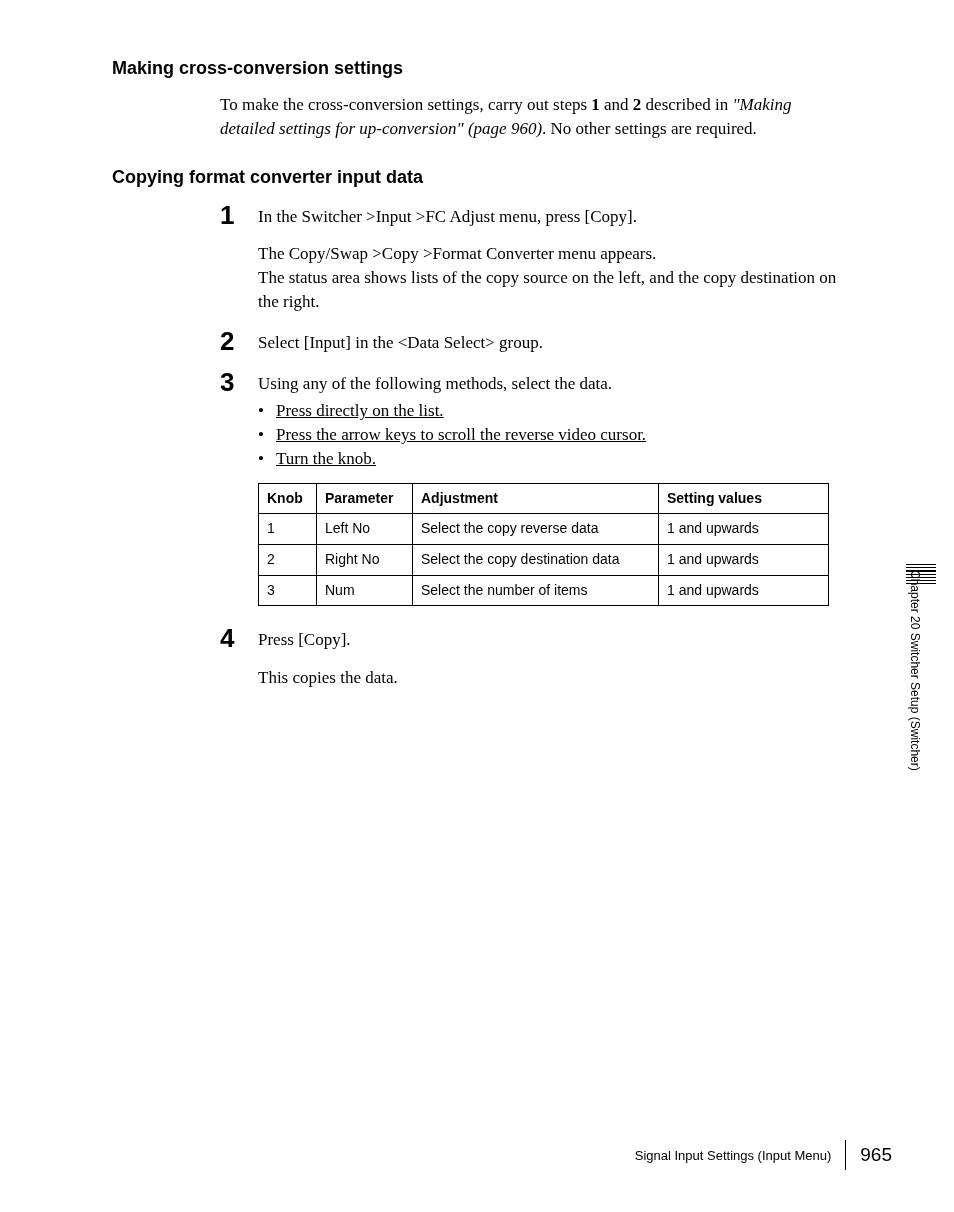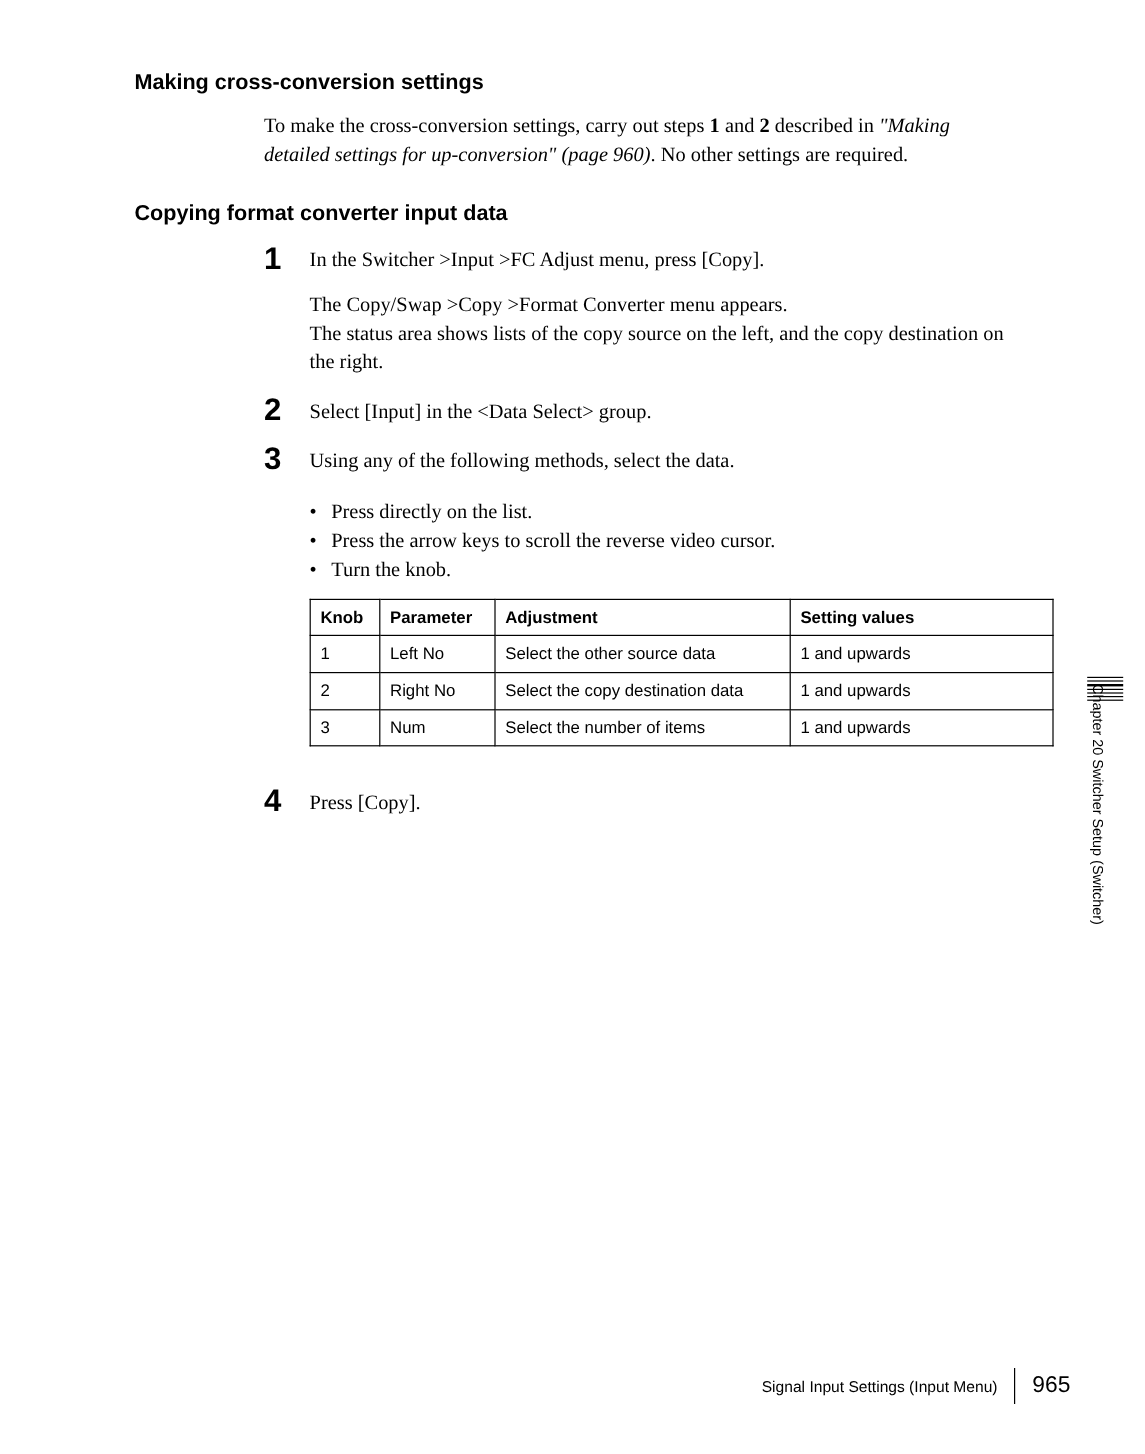--- a/index.html
+++ b/index.html
@@ -59,40 +59,41 @@
       font-family: Georgia, 'Times New Roman', serif;
       font-size: 17px;
       line-height: 1.4;
       flex: 1;
       padding-top: 3px;
     }
     .step-para {
       margin-bottom: 14px;
     }
     .bullets {
-      margin-top: 20px;
+      margin-top: 4px;
       margin-bottom: 12px;
+      text-decoration: underline;
     }
     .bullet-item {
       font-family: Georgia, 'Times New Roman', serif;
       font-size: 17px;
       line-height: 1.4;
       padding-left: 18px;
       position: relative;
     }
     .bullet-item::before {
       content: "•";
       position: absolute;
       left: 0;
     }
     table {
       border-collapse: collapse;
-      width: 620px;
+      width: 571px;
       margin-top: 12px;
-      margin-bottom: 18px;
+      margin-bottom: 5px;
     }
     th, td {
       border: 1px solid #000;
       padding: 5px 8px;
       text-align: left;
       font-size: 14px;
       vertical-align: top;
     }
     th {
       font-family: Arial, Helvetica, sans-serif;
@@ -195,21 +196,21 @@
               <th class="col-knob">Knob</th>
               <th class="col-param">Parameter</th>
               <th class="col-adj">Adjustment</th>
               <th>Setting values</th>
             </tr>
           </thead>
           <tbody>
             <tr>
               <td>1</td>
               <td>Left No</td>
-              <td>Select the other source data</td>
+              <td>Select the copy reverse data</td>
               <td>1 and upwards</td>
             </tr>
             <tr>
               <td>2</td>
               <td>Right No</td>
               <td>Select the copy destination data</td>
               <td>1 and upwards</td>
             </tr>
             <tr>
               <td>3</td>
@@ -219,20 +220,21 @@
             </tr>
           </tbody>
         </table>
       </div>
     </div>
 
     <div class="step-row">
       <div class="step-num">4</div>
       <div class="step-body">
         <p class="step-para">Press [Copy].</p>
+        <p>This copies the data.</p>
       </div>
     </div>
   </div>
 </div>
 
 <div class="side-lines">
   <div></div>
     <div></div>
     <div class="thick"></div>
     <div></div>

